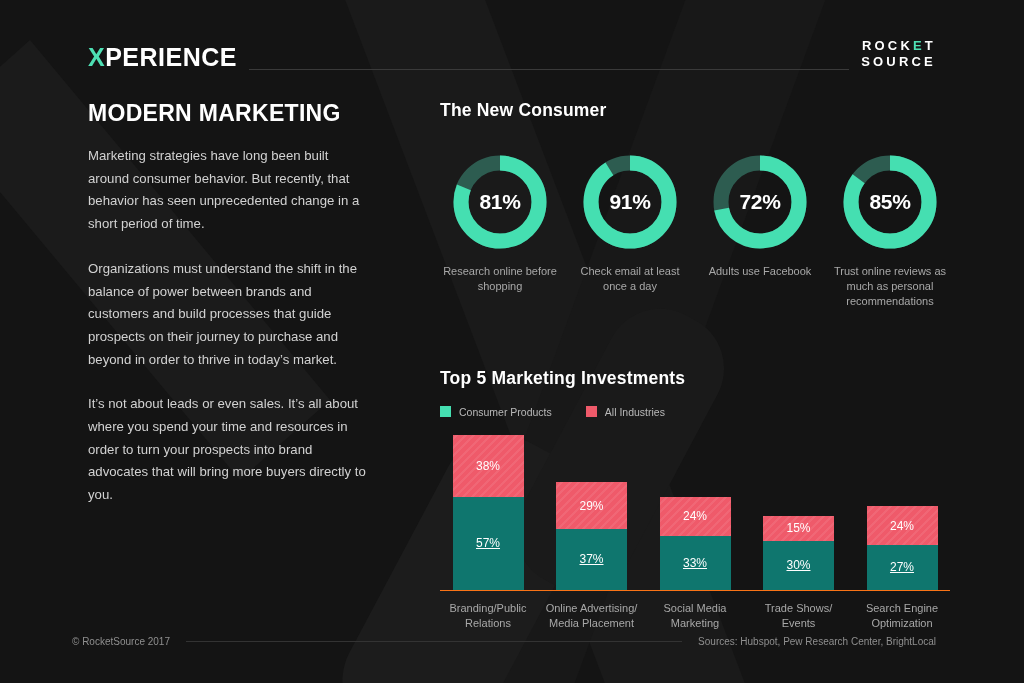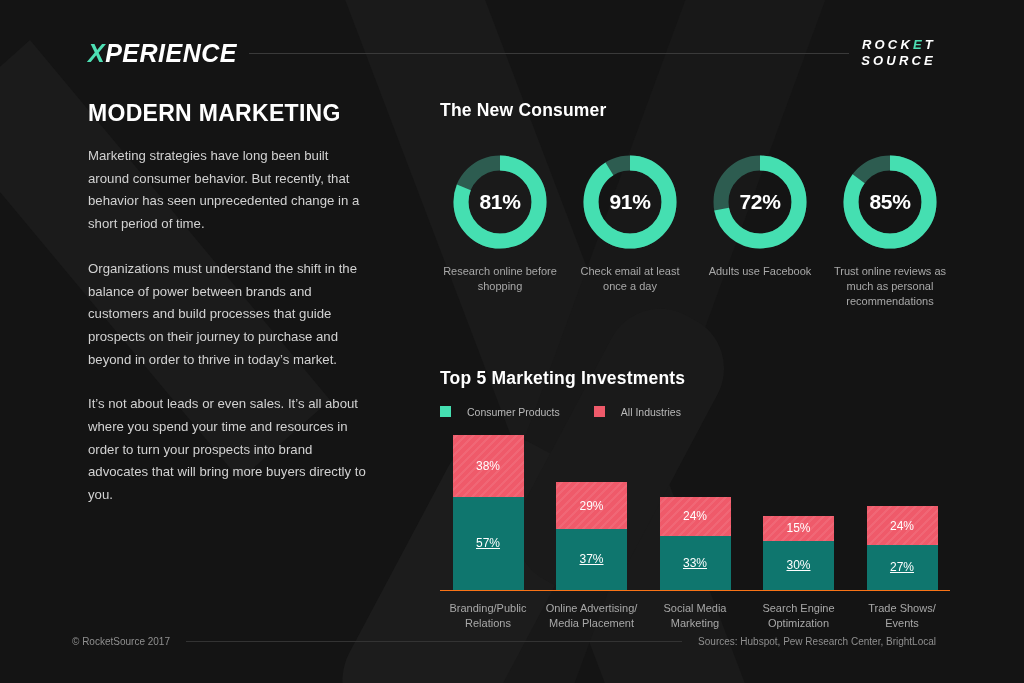--- a/index.html
+++ b/index.html
@@ -27,24 +27,23 @@
   }
 
   
   .header {
     position: absolute;
     top: 36px;
     left: 88px;
     right: 88px;
     height: 34px;
     display: flex;
-    align-items: center;
+    align-items: flex-end;
     gap: 12px;
     z-index: 2;
-    font-style: italic;
   }
   .logo-left {
     font-size: 25px;
     font-weight: bold;
     letter-spacing: 0.5px;
     color: #ffffff;
     white-space: nowrap;
     line-height: 1;
   }
   .logo-left .x-mark { color: #4ee0b4; }
@@ -142,21 +141,21 @@
   .bar-section { margin-top: 58px; }
   .legend {
     display: flex;
     align-items: center;
     gap: 34px;
     margin-top: 17px;
   }
   .legend-item {
     display: flex;
     align-items: center;
-    gap: 16px;
+    gap: 8px;
     color: #b9b9b9;
     font-size: 10.5px;
   }
   .legend-swatch {
     width: 11px;
     height: 11px;
     display: inline-block;
   }
 
   .bars {
@@ -361,26 +360,26 @@
           </div>
           <div class="bar-label">
             <div>Online Advertising/</div>
             <div>Media Placement</div>
           </div>
           <div class="bar-label">
             <div>Social Media</div>
             <div>Marketing</div>
           </div>
           <div class="bar-label">
+            <div>Trade Shows/</div>
+            <div>Events</div>
+          </div>
+          <div class="bar-label">
             <div>Search Engine</div>
             <div>Optimization</div>
-          </div>
-          <div class="bar-label">
-            <div>Trade Shows/</div>
-            <div>Events</div>
           </div>
         </div>
     </div>
 
   </div>
 
   <div class="footer">
     <div class="footer-text">© RocketSource 2017</div>
     <div class="footer-rule"></div>
     <div class="footer-text">Sources: Hubspot, Pew Research Center, BrightLocal</div>

